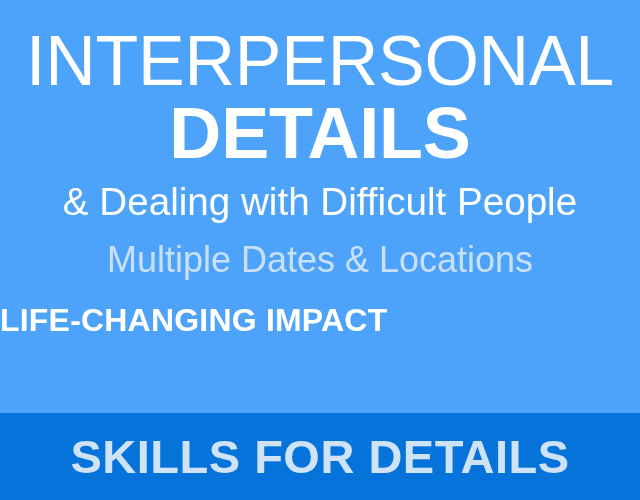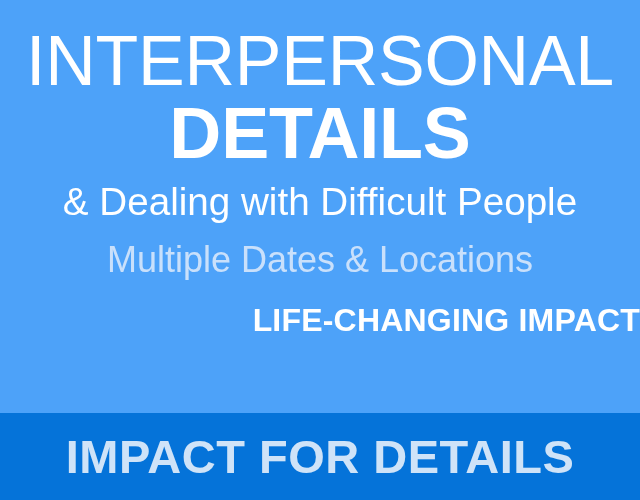--- a/index.html
+++ b/index.html
@@ -83,21 +83,21 @@
     line-height: 1.0;
     white-space: nowrap;
   }
 
   .detail-line.first { margin-top: 22px; }
   .detail-line.second { margin-top: 19px; }
 
   .impact-line {
     display: block;
     width: 100%;
-    text-align: right;
+    text-align: left;
     color: #ffffff;
     font-size: 32px;
     font-weight: 700;
     line-height: 1.0;
     letter-spacing: 0.2px;
     white-space: nowrap;
     margin-top: 26px;
   }
 
   .cta-bar {
@@ -134,16 +134,16 @@
     <div class="subhead">&amp; Dealing with Difficult People</div>
 
 
     <div class="detail-line second">Multiple Dates &amp; Locations</div>
 
     <div class="impact-line">LIFE-CHANGING IMPACT</div>
 
   </div>
 
   <div class="cta-bar">
-    <span class="cta-label">IMPACT FOR DETAILS</span>
+    <span class="cta-label">SKILLS FOR DETAILS</span>
   </div>
 
 </div>
 
 </body></html>

